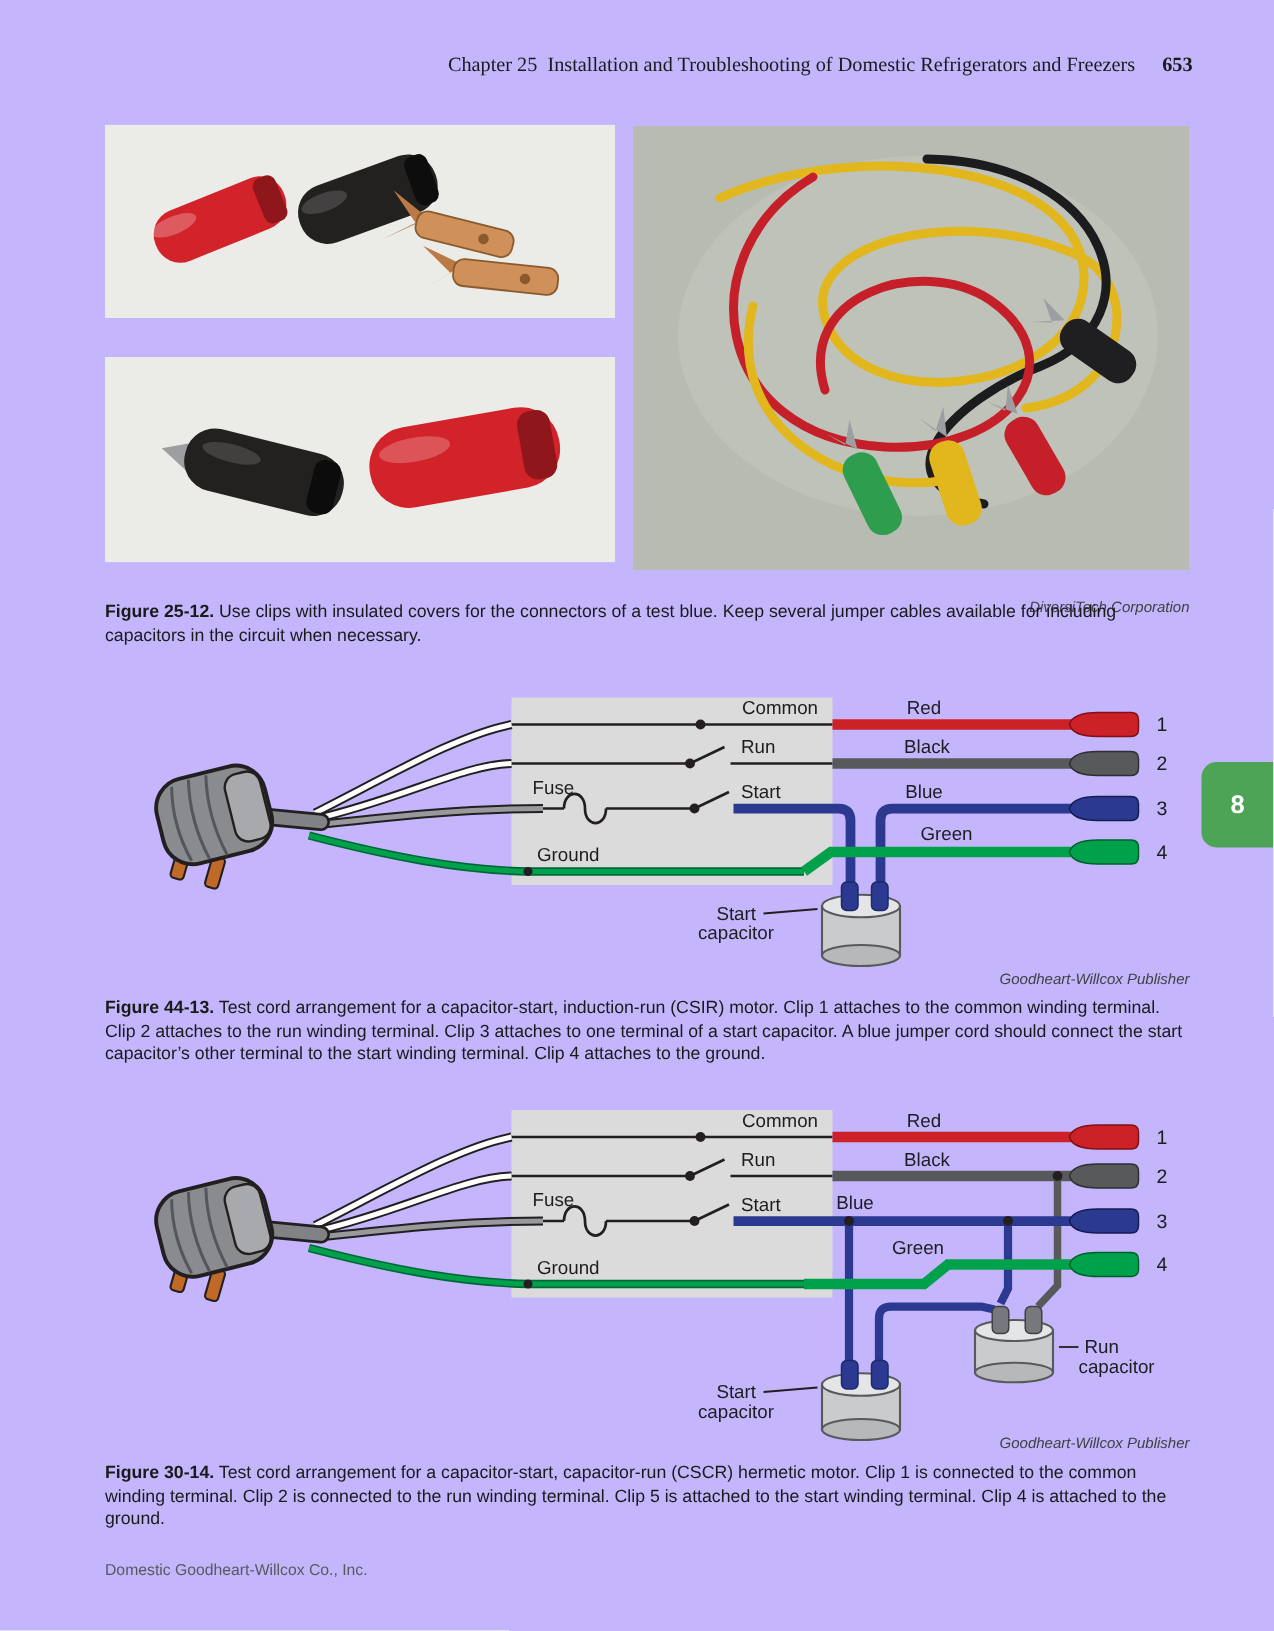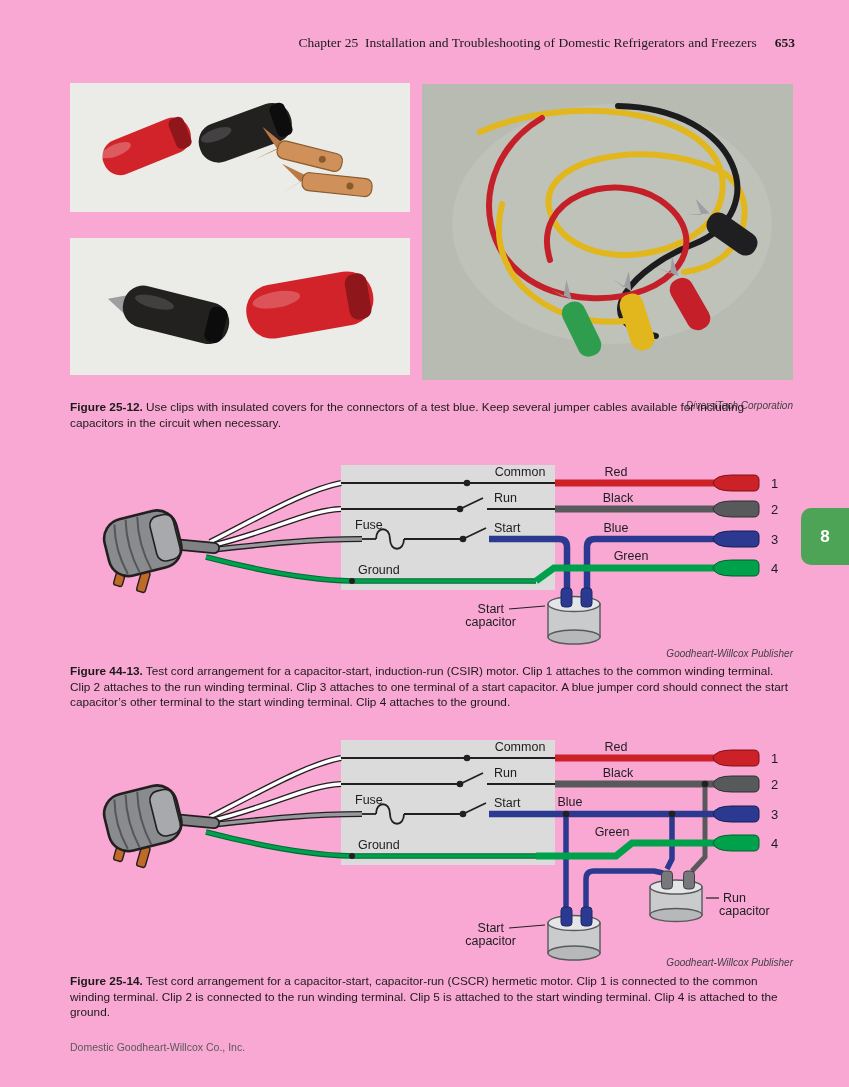--- a/index.html
+++ b/index.html
@@ -1,18 +1,18 @@
 <!DOCTYPE html>
 <html><head>
 <meta charset="utf-8">
 <style>
   * { margin:0; padding:0; box-sizing:border-box; }
   html,body { background:#ffffff; }
   .page {
-    position:relative; width:849px; height:1087px; background:#f9a8d4;
+    position:relative; width:849px; height:1087px; background:#c4b5fd;
     font-family:"Liberation Sans", sans-serif; color:#1d1d1f; overflow:hidden;
   }
   .running-head {
     position:absolute; top:35px; left:0; right:54px; text-align:right;
     font-family:"Liberation Serif", serif; font-size:13.5px; color:#1a1a1a;
   }
   .running-head .pagenum { font-weight:bold; margin-left:18px; }
   .photo { position:absolute; overflow:hidden; }
   .photo svg { display:block; }
   .credit {
@@ -311,21 +311,21 @@
         <text class="clipnum" x="711" y="61.5">2</text>
         <text class="clipnum" x="711" y="91.5">3</text>
         <text class="clipnum" x="711" y="120.5">4</text>
       </g>
     </svg>
   </div>
 
   <div class="credit" style="top:957px;">Goodheart-Willcox Publisher</div>
 
   <p class="caption" style="top:974px;">
-    <b>Figure 25-14.</b>
+    <b>Figure 30-14.</b>
     <span>Test cord arrangement for a capacitor-start, capacitor-run (CSCR) hermetic motor. Clip 1 is connected to the common winding terminal. Clip 2 is connected to the run winding terminal. Clip 5 is attached to the start winding terminal. Clip 4 is attached to the ground.</span>
   </p>
 
   <div class="footer">Domestic Goodheart-Willcox Co., Inc.</div>
 
   <div class="side-tab">
     <span>8</span>
   </div>
 
 </div>

